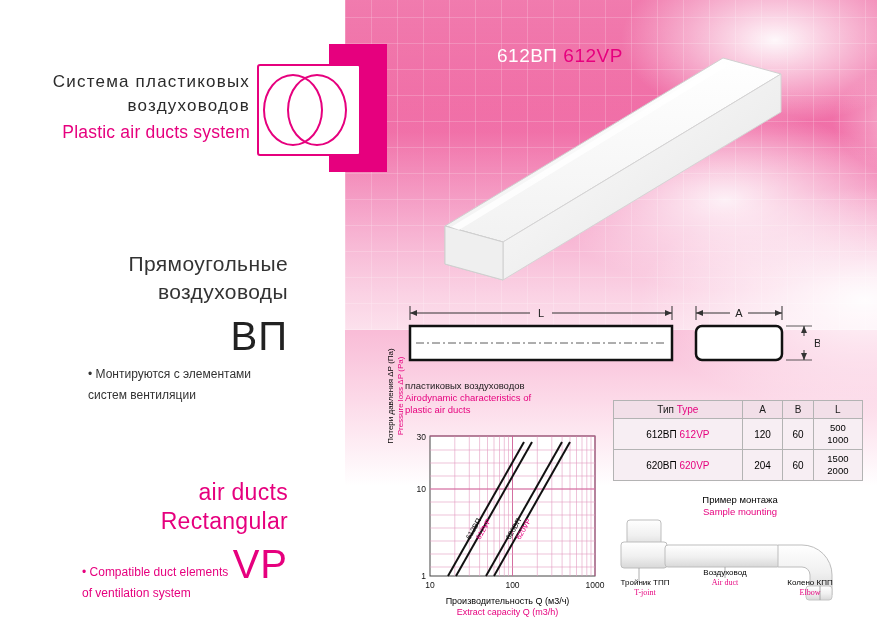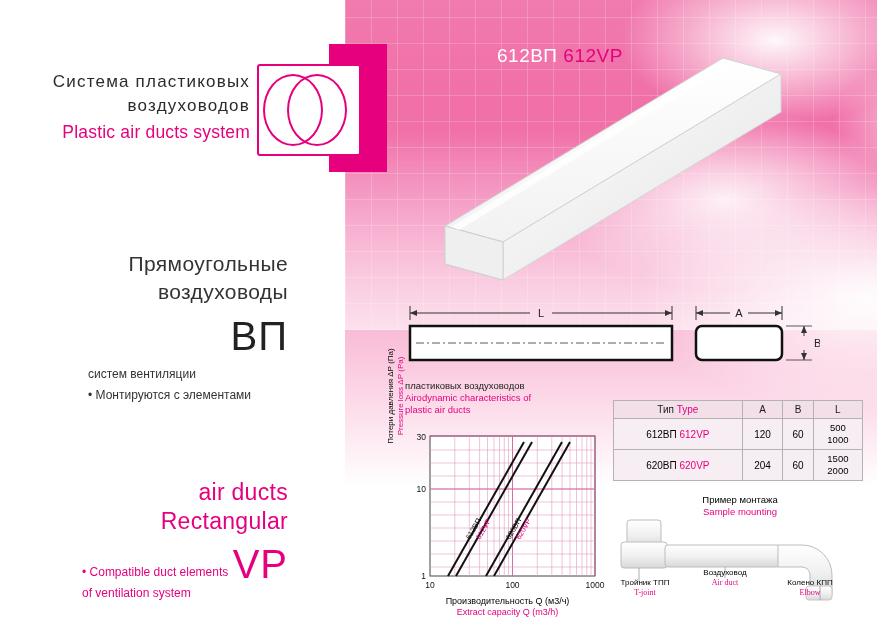--- a/index.html
+++ b/index.html
@@ -140,22 +140,22 @@
   <div>воздуховодов</div>
 </div>
 <div class="title-en">Plastic air ducts system</div>
 
 <div class="sec1">
   <div class="l1">Прямоугольные</div>
   <div class="l1">воздуховоды</div>
   <div class="big">ВП</div>
 </div>
 <div class="bullets-ru">
+  <div>• Монтируются  с элементами</div>
   <div>систем вентиляции</div>
-  <div>• Монтируются  с элементами</div>
 </div>
 
 <div class="sec2">
   <div class="l1">air ducts</div>
   <div class="l1">Rectangular</div>
   <div class="big">VP</div>
 </div>
 <div class="bullets-en">
   <div>• Compatible duct elements</div>
   <div>of ventilation system</div>

